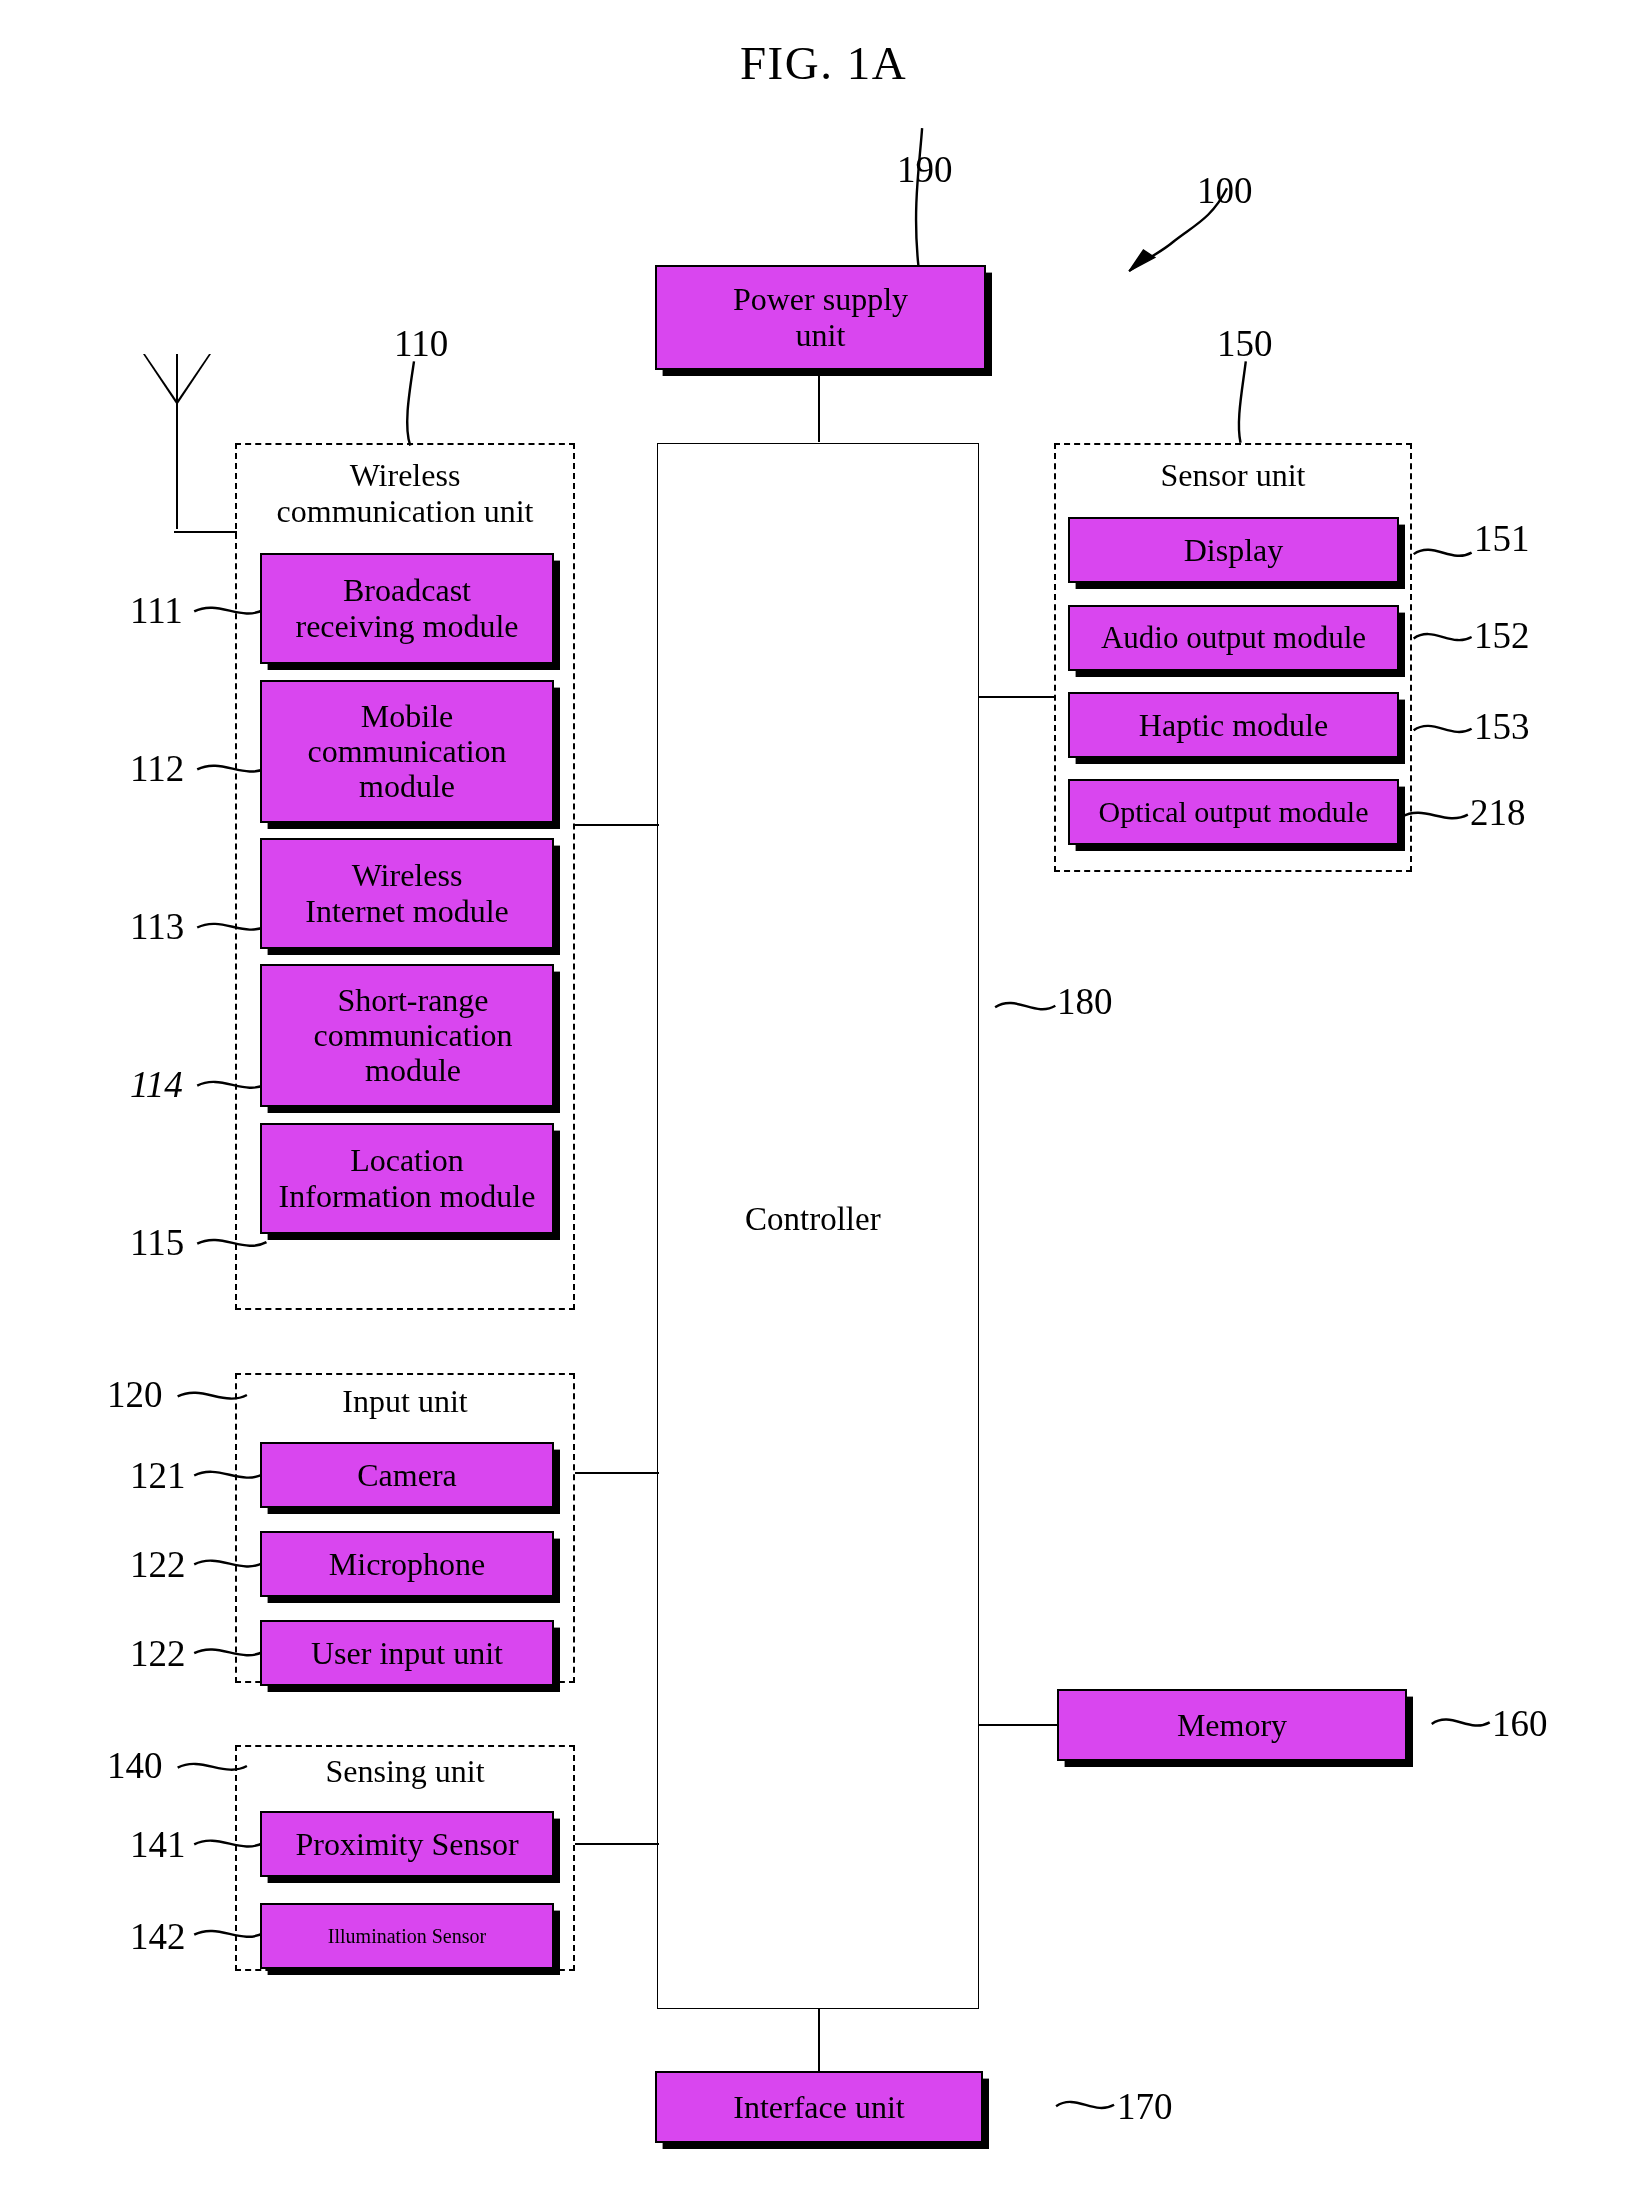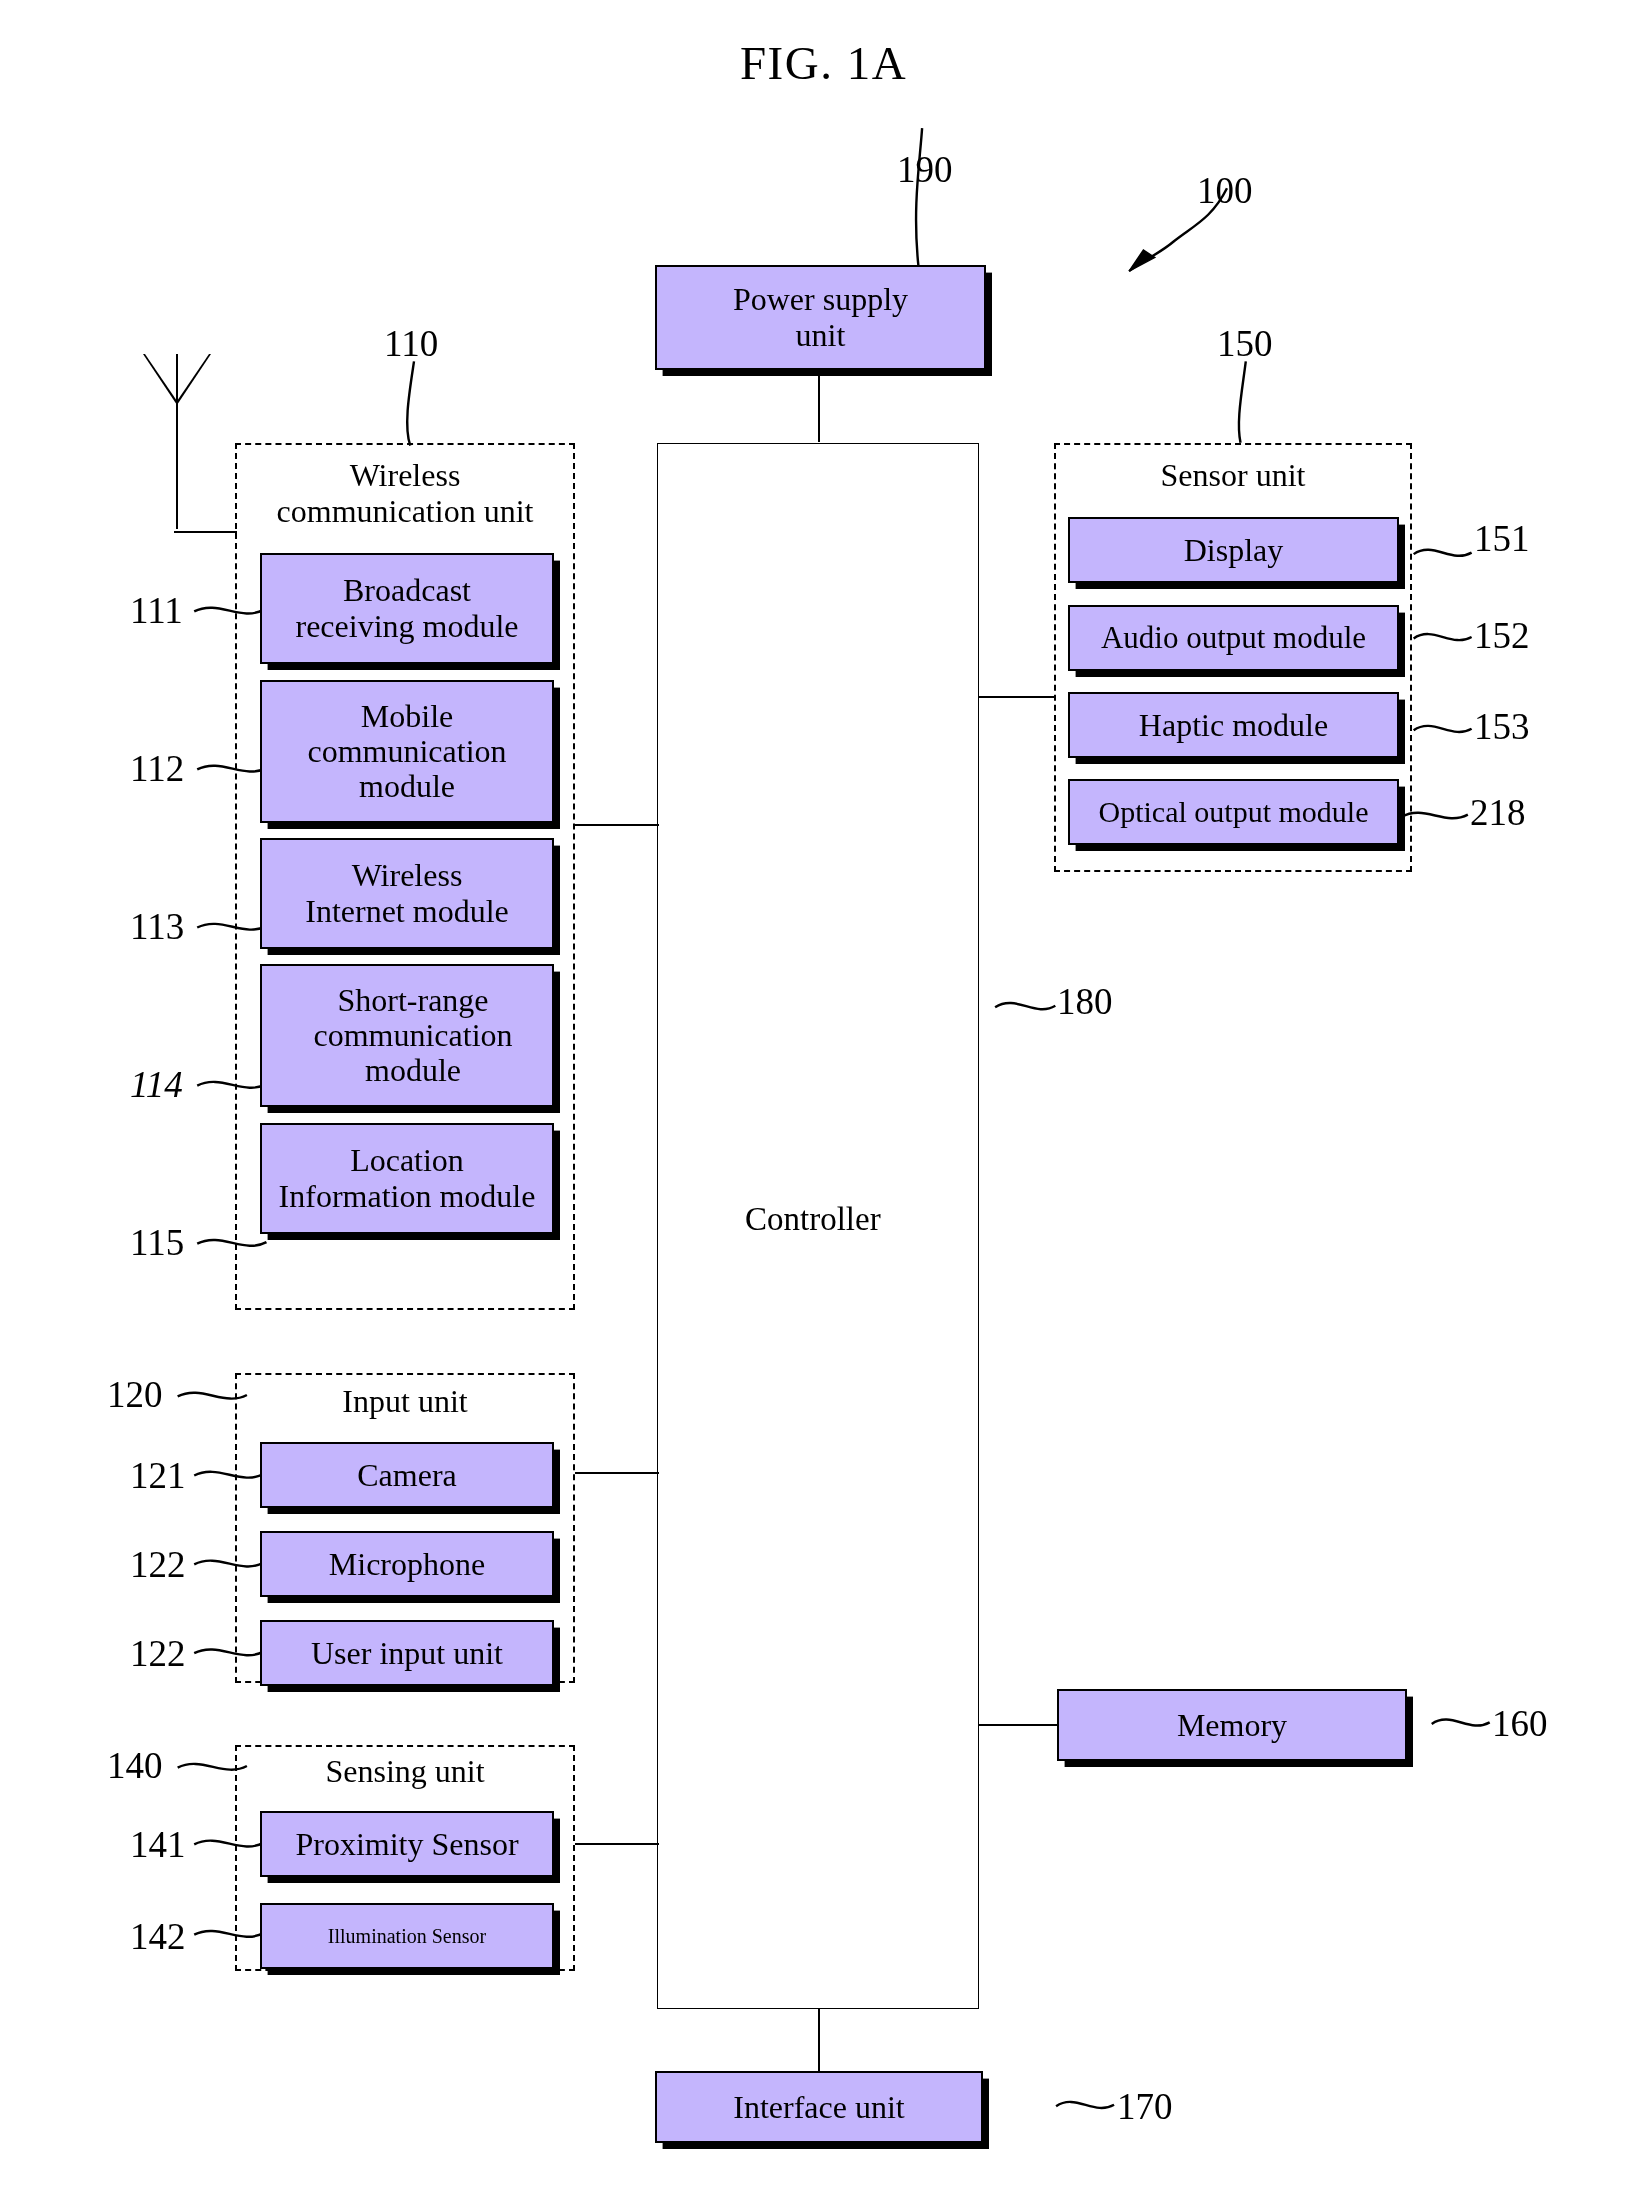--- a/index.html
+++ b/index.html
@@ -18,21 +18,21 @@
 
   
   .group{
     position:absolute;border:2.3px dashed #000;background:transparent;
     box-sizing:border-box;
   }
 
   
   .modbox{
     position:absolute;box-sizing:border-box;
-    border:2.3px solid #000;background:#c4b5fd;
+    border:2.3px solid #000;background:#d946ef;
     box-shadow:6.8px 6.8px 0 -0.8px #000;
     display:flex;align-items:center;justify-content:center;
     text-align:center;line-height:1.14;font-size:32px;
   }
   .modbox.two{line-height:1.1;}
 
   
   #controller-box{
     position:absolute;box-sizing:border-box;
     border:1.5px solid #000;background:#fff;
@@ -132,21 +132,21 @@
 
 <div id="controller-box" style="left:657px;top:443px;width:322px;height:1566px;"></div>
 <div id="controller-label" style="left:745px;top:1201px;">Controller</div>
 <div class="refnum" style="left:1057px;top:983px;">180</div>
 
 <div class="group" id="wireless-group" style="left:235px;top:443px;width:340px;height:867px;"></div>
 <div class="unit-title" style="left:235px;top:458px;width:340px;">
   <span>Wireless</span><br>
   <span>communication unit</span>
 </div>
-<div class="refnum" style="left:384px;top:325px;">110</div>
+<div class="refnum" style="left:394px;top:325px;">110</div>
 
 <div class="modbox two" style="left:260px;top:553px;width:294px;height:111px;flex-direction:column;">
   <span>Broadcast</span>
   <span>receiving module</span>
 </div>
 <div class="refnum" style="left:130px;top:592px;">111</div>
 
 <div class="modbox two" style="left:260px;top:680px;width:294px;height:143px;flex-direction:column;">
   <span>Mobile</span>
   <span>communication</span>

